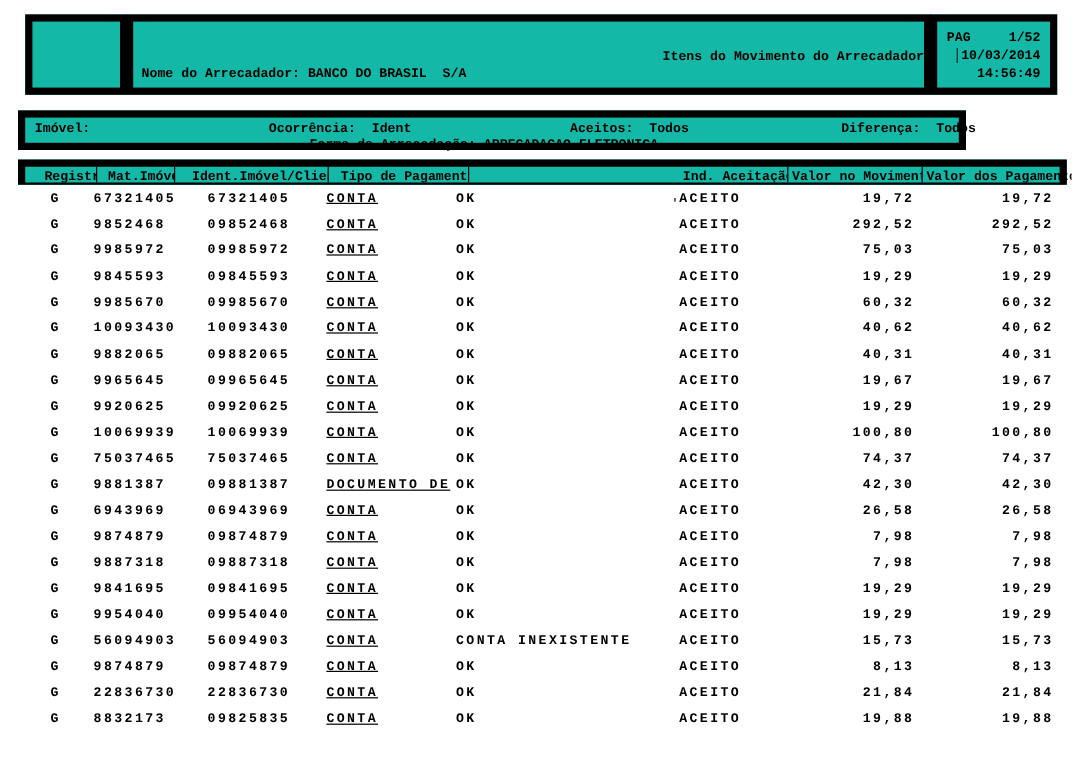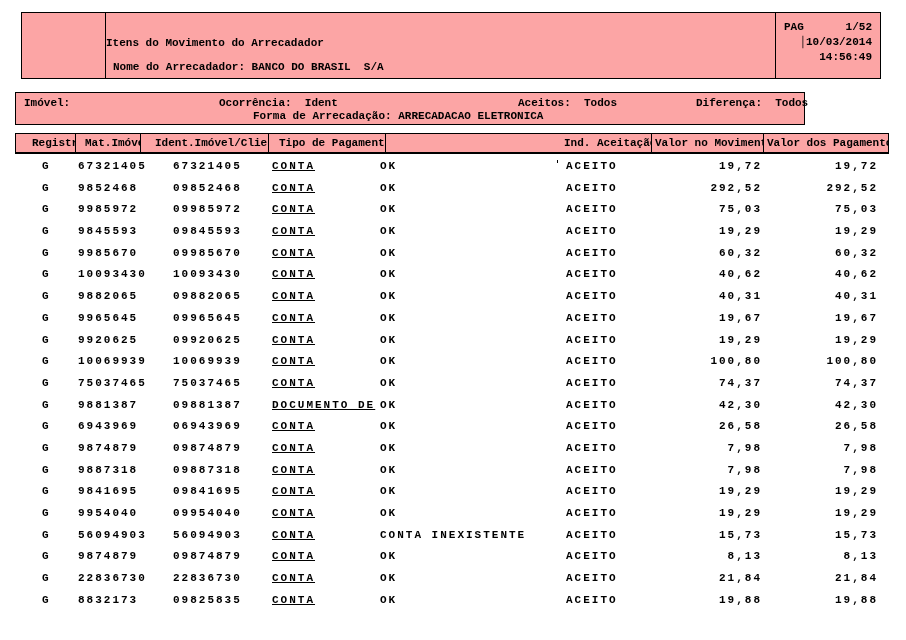--- a/index.html
+++ b/index.html
@@ -2,33 +2,33 @@
 <html><head>
 <meta charset="utf-8">
 <style>
   * { margin:0; padding:0; box-sizing:border-box; }
   html,body { background:#ffffff; }
   .page {
     position:relative; width:906px; height:640px; background:#ffffff;
     font-family:"Liberation Mono","DejaVu Sans Mono",monospace;
     font-weight:bold; color:#000; font-size:11px; overflow:hidden;
   }
-  .box { position:absolute; border:1px solid #000000; background:#fca5a5; }
+  .box { position:absolute; border:6px solid #000000; background:#14b8a6; }
   .logo-box { left:21px; top:12px; width:85px; height:67px; }
   .header-box { left:105px; top:12px; width:671px; height:67px; }
   .pag-box { left:775px; top:12px; width:106px; height:67px; padding:7px 8px 0 8px; }
-  .report-title { position:absolute; left:0; right:0; top:24px; text-align:left; white-space:pre; }
+  .report-title { position:absolute; left:0; right:0; top:24px; text-align:right; white-space:pre; }
   .collector-line { position:absolute; left:7px; bottom:5px; white-space:pre; }
   .pag-line { display:flex; justify-content:space-between; line-height:15px; white-space:pre; }
   .pag-line.right { justify-content:flex-end; }
   .filter-box { left:15px; top:92px; width:790px; height:33px; }
   .filter-box span { position:absolute; white-space:pre; }
   .f-imovel { left:8px; top:4px; }
   .f-ocorrencia { left:203px; top:4px; }
-  .f-aceitos { left:454px; top:4px;margin-left:48px; }
+  .f-aceitos { left:454px; top:4px; }
   .f-diferenca { left:680px; top:4px; }
   .f-forma { left:237px; top:17px; }
   .thead { left:15px; top:133px; width:874px; height:21px; border-bottom-width:2px; display:flex; }
   .th { border-right:1px solid #000; padding-top:3px; white-space:pre; overflow:hidden; flex:none; }
   .th:last-child { border-right:none; }
   .th.h-reg { width:60px; padding-left:16px; }
   .th.h-mat { width:65px; padding-left:9px; }
   .th.h-ident { width:128px; padding-left:14px; }
   .th.h-tipo { width:117px; padding-left:10px; }
   .th.h-ocorr { width:172px; padding-left:3px;margin-top:26px; }

